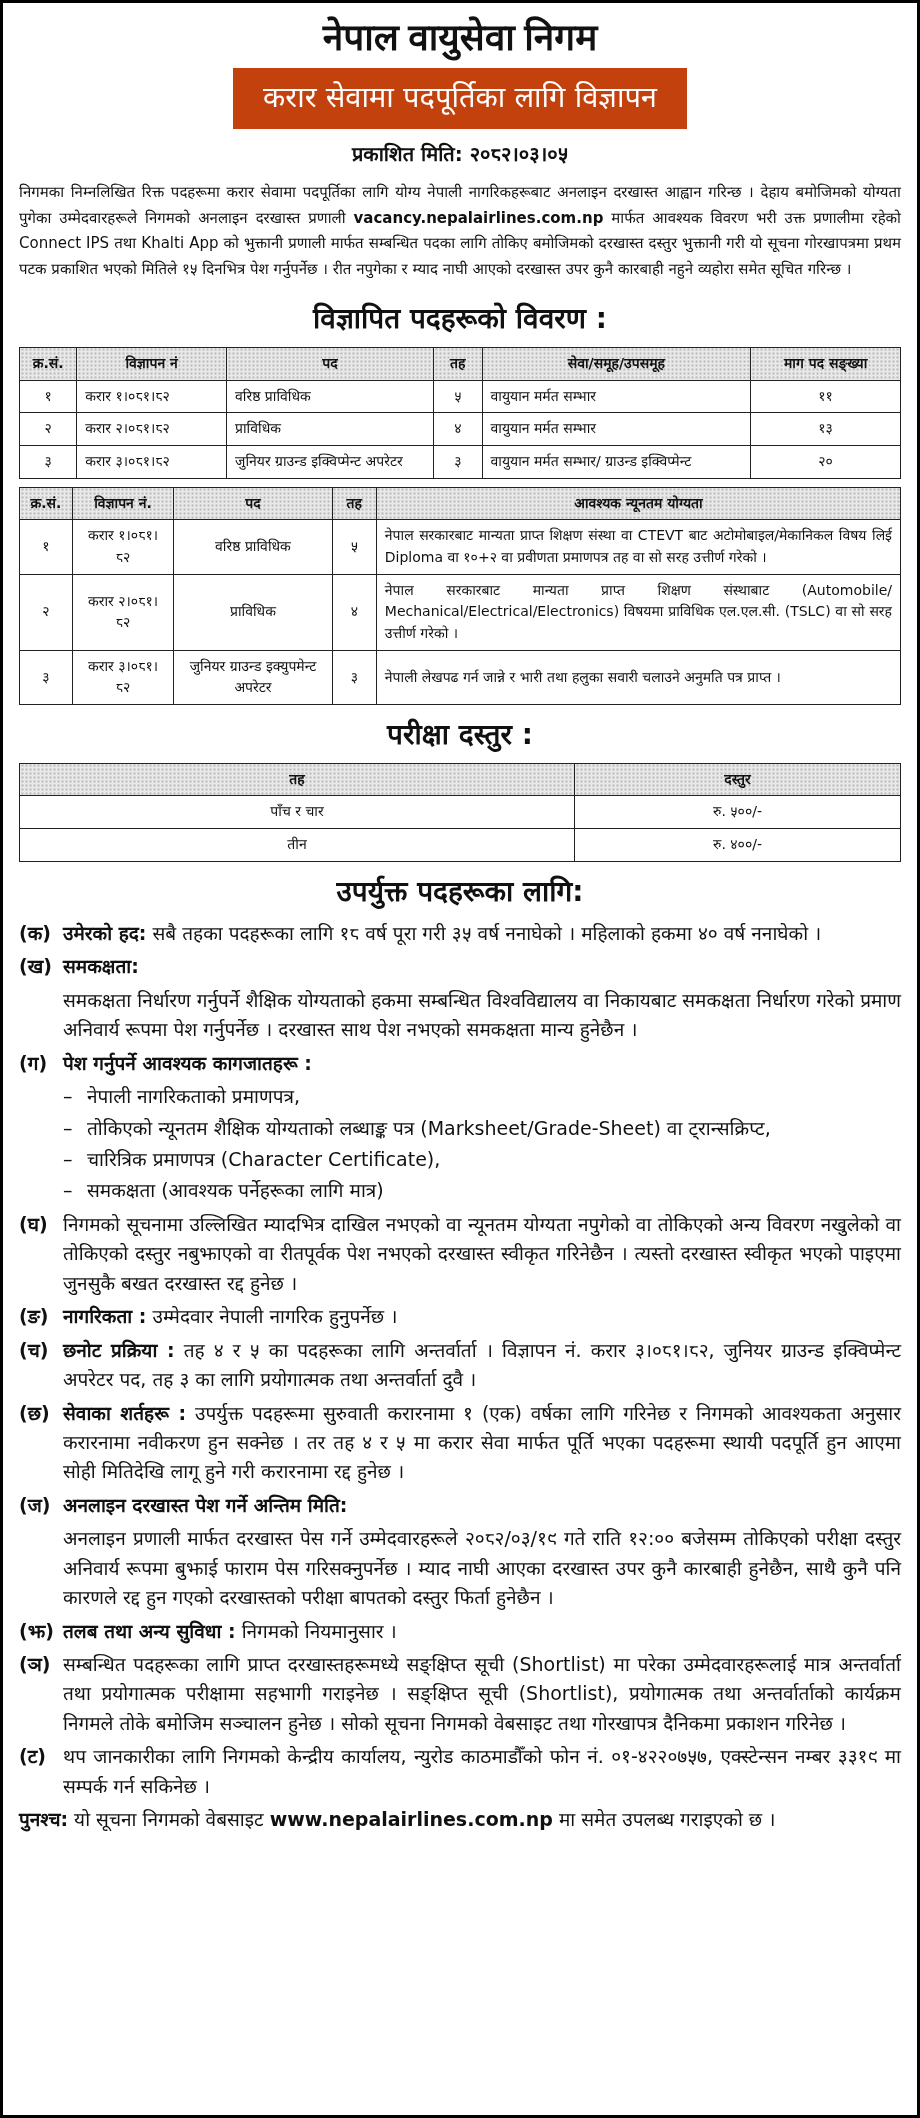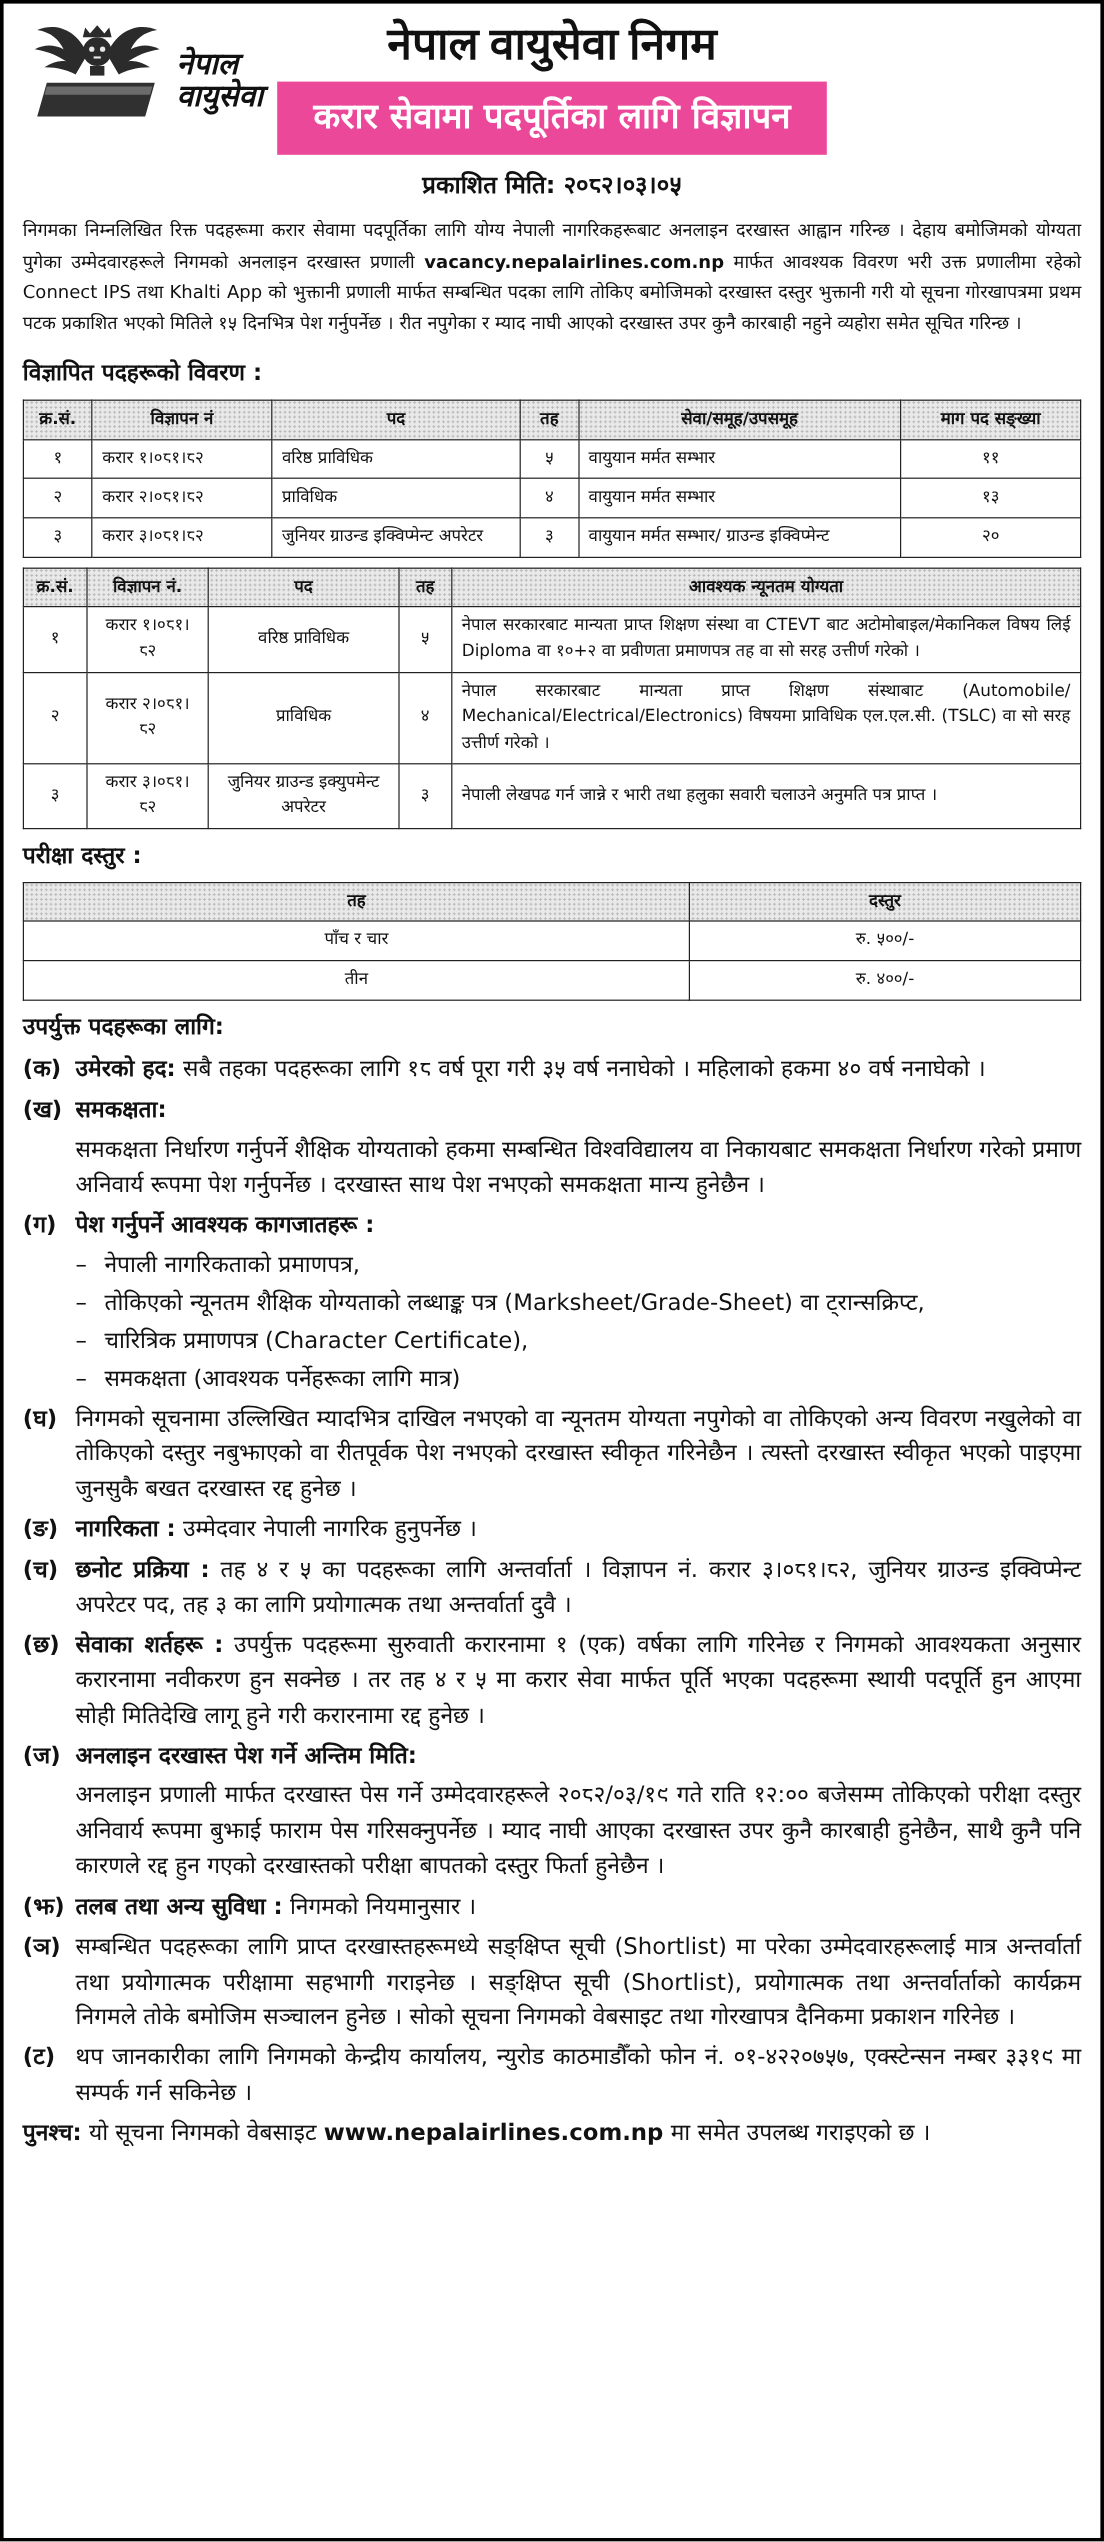--- a/index.html
+++ b/index.html
@@ -11,28 +11,28 @@
     padding:8px 16px 16px 16px;
     font-family:"DejaVu Sans","Liberation Sans",sans-serif;
     font-size:19px;line-height:1.55;
   }
   
   .hdr{position:relative;min-height:140px;}
   .logo{position:absolute;left:6px;top:4px;display:flex;align-items:flex-start;gap:10px;}
   .logo-text{font-weight:bold;font-style:italic;font-size:25px;line-height:1.05;margin-top:26px;}
   .org-title{text-align:center;font-weight:bold;font-size:37px;line-height:1.15;padding-top:6px;font-family:Liberation Serif, serif;}
   .banner-wrap{text-align:center;margin-top:8px;}
-  .banner{display:inline-block;background:#ec4899;color:#fff;font-weight:bold;font-size:29px;
+  .banner{display:inline-block;background:#c2410c;color:#fff;font-weight:normal;font-size:29px;
     padding:7px 30px 10px 30px;}
   .pubdate{text-align:center;font-weight:bold;font-size:20px;margin-top:10px;}
   
   .intro{text-align:justify;margin-top:10px;font-size:15px;line-height:1.7;}
   b.inl{font-weight:bold;}
   
-  .sec-h{font-weight:bold;font-size:19px;margin:8px 0 6px 0;}
+  .sec-h{font-weight:bold;font-size:28px;margin:8px 0 6px 0;text-align:center;}
   
   table{width:100%;border-collapse:collapse;margin:2px 0 8px 0;}
   th,td{border:1.6px solid #222;padding:5px 8px;vertical-align:middle;font-size:14px;}
   th{font-weight:bold;text-align:center;
      background-color:#e9e9e9;
      background-image:radial-gradient(#b9b9b9 0.8px, transparent 0.9px);
      background-size:4px 4px;}
   td.c{text-align:center;}
   td.l{text-align:left;}
   td.j{text-align:justify;}
@@ -48,45 +48,20 @@
   
   .ps{margin-top:4px;text-align:justify;}
   .emblem{display:block;}
 </style>
 </head>
 <body>
 
 <div class="page">
 
   <div class="hdr">
-    <div class="logo">
-      <svg class="emblem" width="112" height="92" viewBox="0 0 112 92">
-
-        <g fill="#2b2b2b">
-          <path d="M48 30 C38 8 20 4 6 10 C18 12 24 18 28 26 C20 22 12 22 4 26 C16 28 24 32 30 36 C24 35 18 37 12 41 C24 41 32 44 38 47 Z"></path>
-          <path d="M64 30 C74 8 92 4 106 10 C94 12 88 18 84 26 C92 22 100 22 108 26 C96 28 88 32 82 36 C88 35 94 37 100 41 C88 41 80 44 74 47 Z"></path>
-          <circle cx="56" cy="28" r="12"></circle>
-          <path d="M44 16 L68 16 L66 8 L62 13 L56 6 L50 13 L46 8 Z"></path>
-          <rect x="50" y="40" width="12" height="8"></rect>
-        </g>
-
-        <g fill="#e8e8e8">
-          <circle cx="51.5" cy="26" r="2.2"></circle>
-          <circle cx="60.5" cy="26" r="2.2"></circle>
-          <rect x="53" y="32" width="6" height="1.8"></rect>
-        </g>
-
-        <polygon points="14,54 104,54 96,82 6,82" fill="#303030"></polygon>
-        <polygon points="14,57 102,57 100,64 12,64" fill="#6b6b6b"></polygon>
-      </svg>
-      <div class="logo-text">
-        <div>नेपाल</div>
-        <div>वायुसेवा</div>
-      </div>
-    </div>
     <div class="org-title">नेपाल वायुसेवा निगम</div>
     <div class="banner-wrap">
       <div class="banner">करार सेवामा पदपूर्तिका लागि विज्ञापन</div>
     </div>
     <div class="pubdate">
       <span>प्रकाशित मिति:</span>
       <span>२०८२।०३।०५</span>
     </div>
   </div>
 

